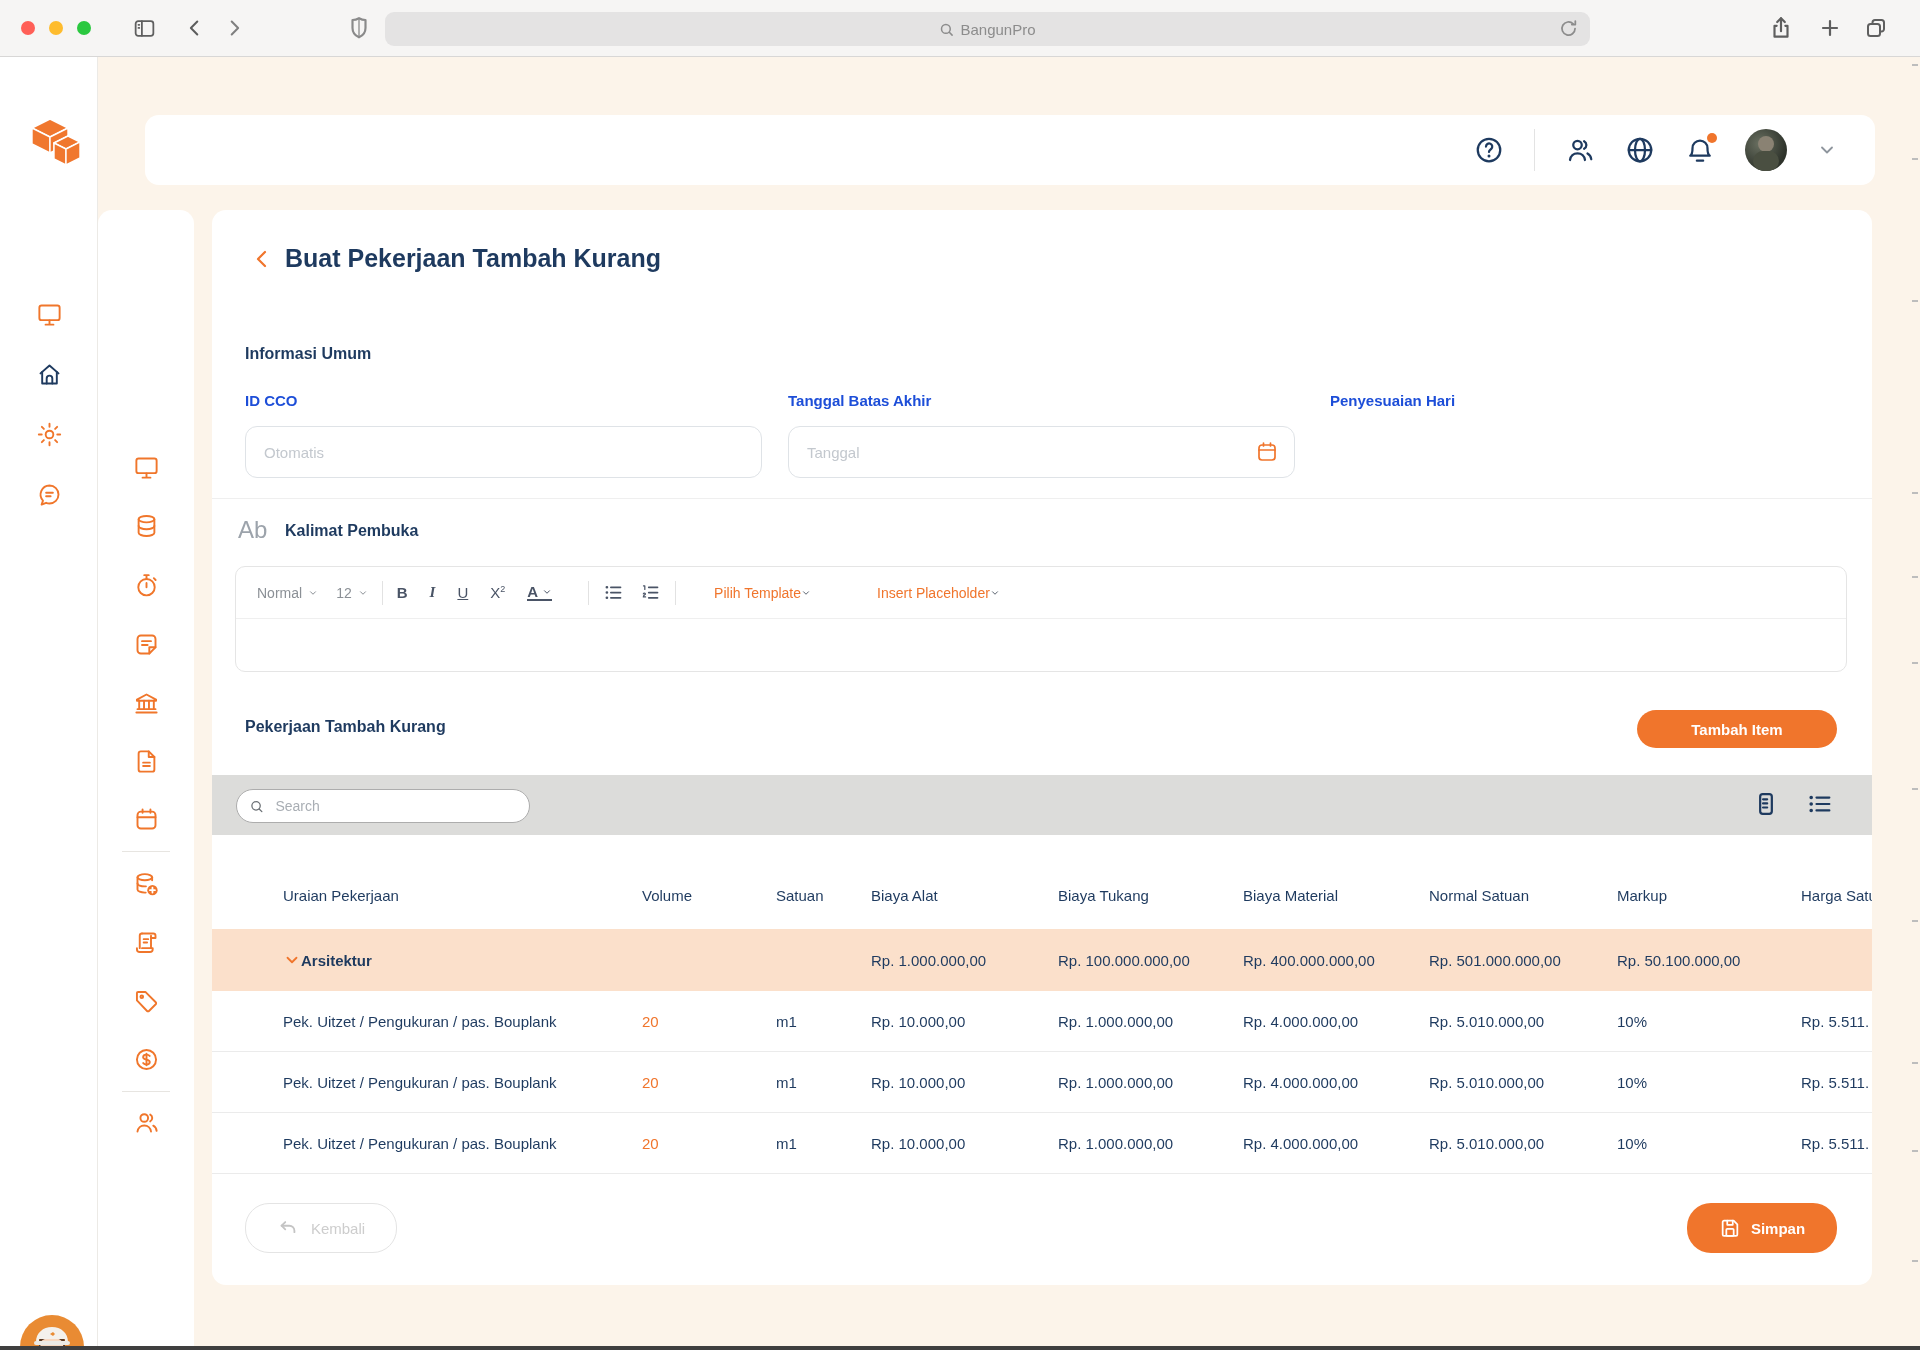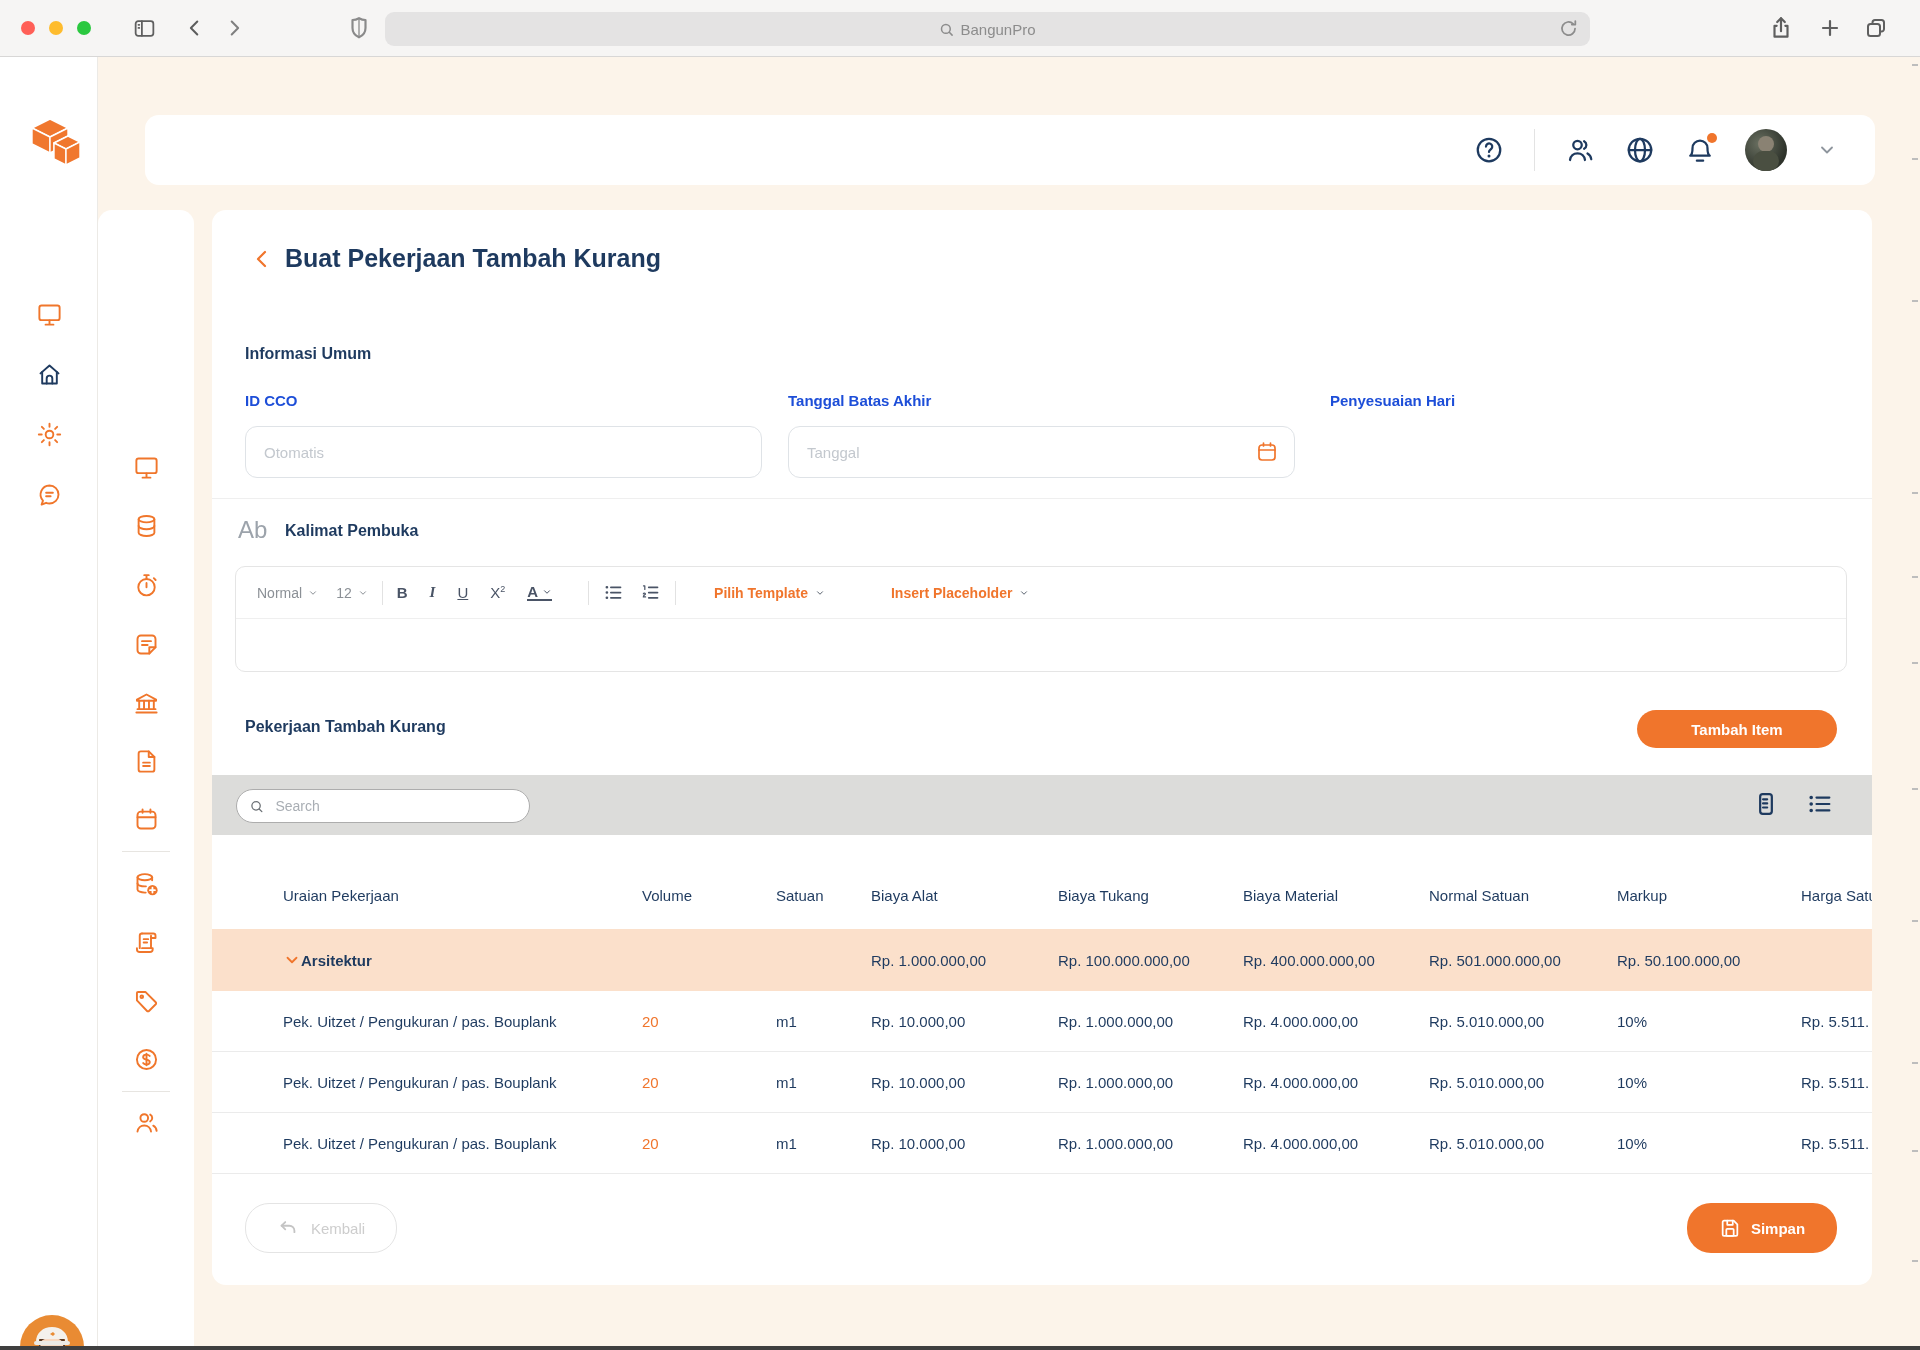--- a/index.html
+++ b/index.html
@@ -30,21 +30,21 @@
   .fld-label{font-size:15px;font-weight:bold;color:#1d4ed8;}
   .inp{position:absolute;height:52px;border:1px solid #DFE3E7;border-radius:12px;background:#fff;padding:0 18px;
        font-size:15px;color:#1E3A5F;outline:none;width:100%;}
   .inp::placeholder{color:#C3C8CE;}
   .fld{position:absolute;height:52px;}
   .editor{position:absolute;left:23px;top:356px;width:1612px;height:106px;border:1px solid #E5E5E5;border-radius:10px;}
   .etb{display:flex;align-items:center;height:52px;border-bottom:1px solid #EFEFEF;padding-left:21px;color:#5B6470;font-size:14px;}
   .etb .sel{display:flex;align-items:center;gap:6px;color:#8B9096;cursor:pointer;}
   .etb .fmt{font-weight:bold;color:#4A5466;margin-right:22px;cursor:pointer;font-size:15px;}
   .etb .vdiv{width:1px;height:24px;background:#E2E2E2;margin:0 14px;}
-  .etb .tpl{color:#F0752C;font-weight:bold;display:flex;align-items:center;gap:7px;cursor:pointer;padding-left:24px;}
+  .etb .tpl{color:#F0752C;font-weight:normal;display:flex;align-items:center;cursor:pointer;padding-left:24px;}
   .chev{width:10px;height:10px;}
   .btn-orange{background:#F0752C;color:#fff;border:none;display:flex;align-items:center;justify-content:center;
               font-size:15px;font-weight:bold;cursor:pointer;gap:10px;}
   .graybar{position:absolute;left:0;top:565px;width:1660px;height:60px;background:#DCDCDA;}
   .search{position:absolute;left:24px;top:14px;width:294px;height:34px;background:#fff;border:1px solid #ADADAD;border-radius:17px;
           display:flex;align-items:center;padding:0 12px;gap:9px;color:#9AA0A6;}
   .search input{border:none;outline:none;font-size:14px;color:#1E3A5F;width:100%;background:transparent;}
   .search input::placeholder{color:#A9AEB4;}
 
   .trow{position:absolute;left:0;width:1960px;display:grid;

